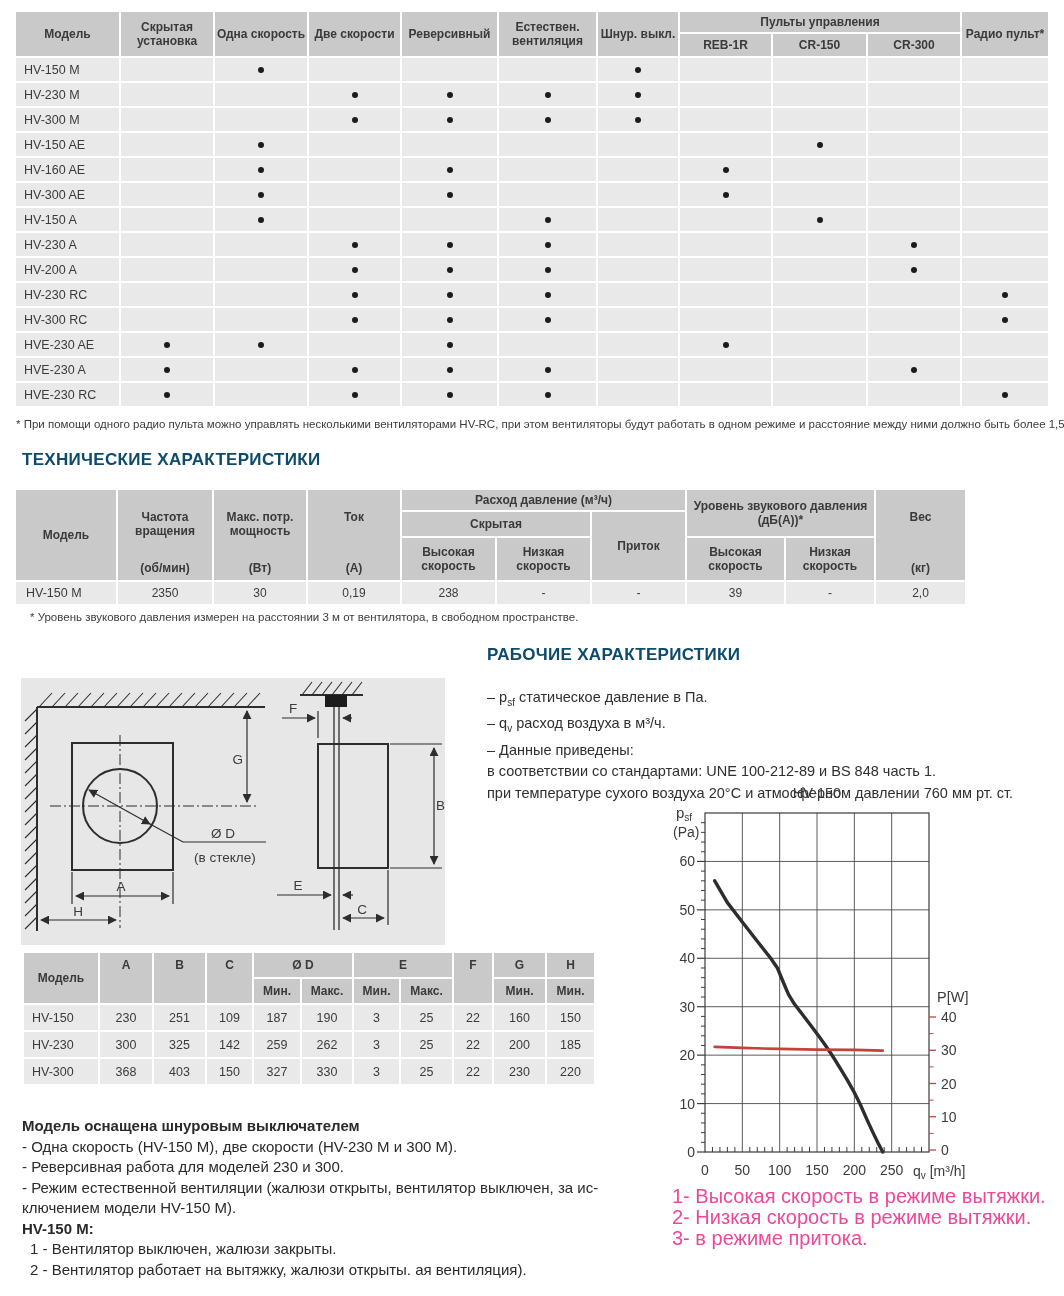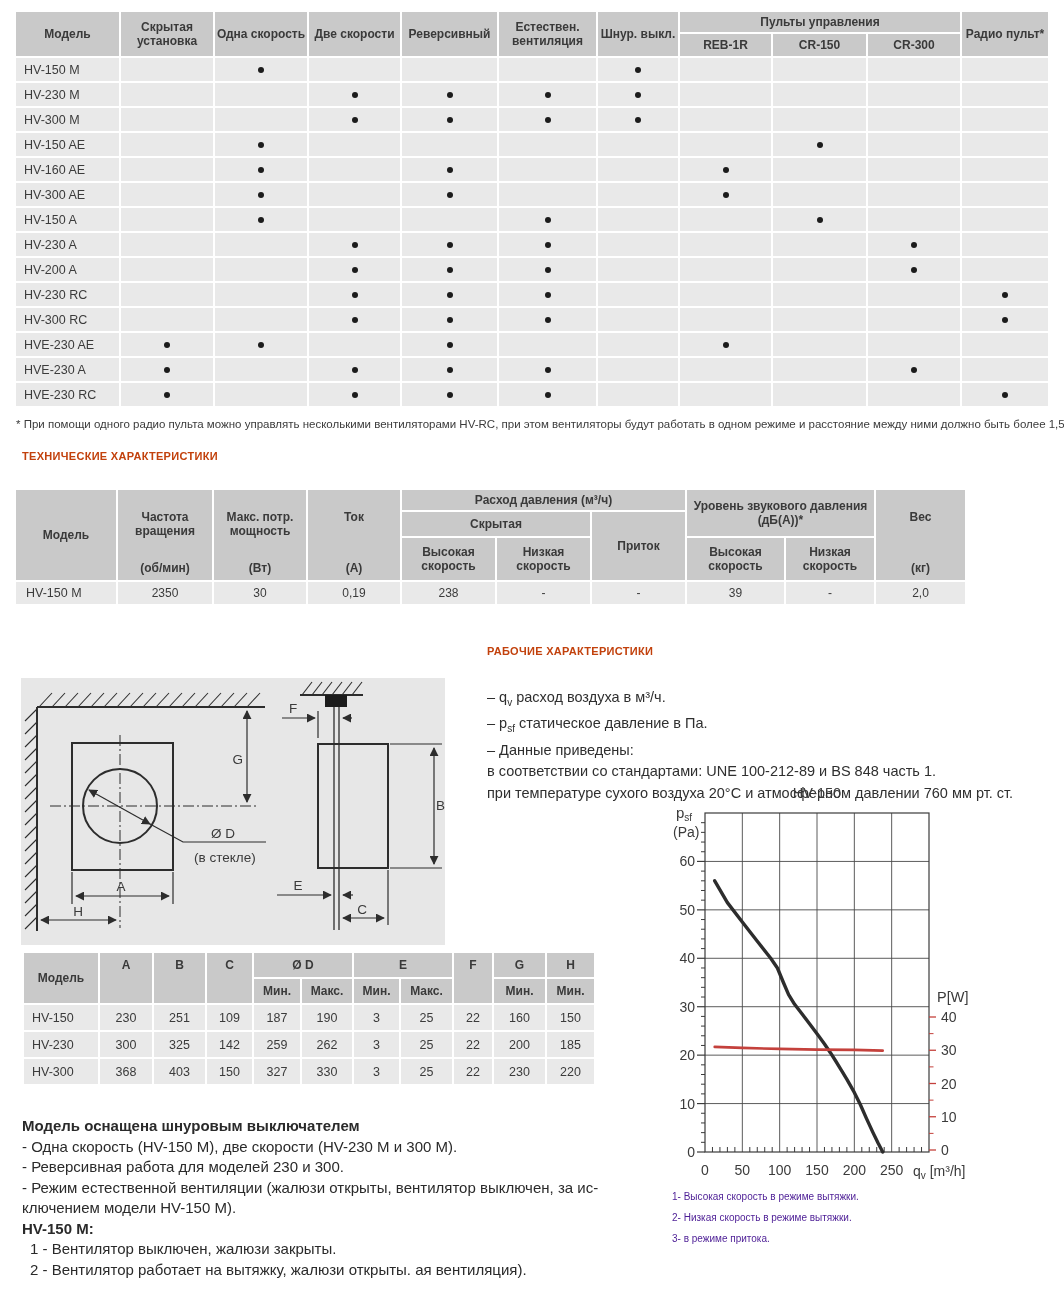--- a/index.html
+++ b/index.html
@@ -25,33 +25,33 @@
   th.unitcell{position:relative;vertical-align:top;}
   th.unitcell .lab{padding-top:20px;}
   th.unitcell .unit{position:absolute;left:0;right:0;bottom:5px;font-weight:bold;}
   
   #dim-table{left:22px;top:951px;width:574px;}
   #dim-table thead tr{height:24px;}
   #dim-table tbody tr{height:25px;}
   #dim-table td.dleft{text-align:left;padding-left:8px;font-size:12.5px;}
   #dim-table td{font-size:12.5px;}
   th.topal{vertical-align:top;padding-top:5px;}
-  .sec-title{position:absolute;font-size:11px;font-weight:bold;color:#c2410c;letter-spacing:.3px;white-space:nowrap;}
+  .sec-title{position:absolute;font-size:17px;font-weight:bold;color:#0c4a6e;letter-spacing:.3px;white-space:nowrap;}
   .footnote{position:absolute;font-size:11.5px;color:#3b3b3b;white-space:nowrap;}
   #fn1{left:16px;top:418px;}
   #fn2{left:30px;top:611px;}
   #tech-title{left:22px;top:450px;}
   #dim-title{left:22px;top:645px;margin-top:40px;}
   #perf-title{left:487px;top:645px;}
   #diagram-svg{position:absolute;left:21px;top:678px;background:#e7e7e7;}
   #chart-svg{position:absolute;left:640px;top:780px;}
   svg text{font-family:"Liberation Sans",sans-serif;fill:#3b3b3b;}
   #perf-bullets{position:absolute;left:487px;top:687px;width:570px;font-size:14.5px;line-height:21.5px;color:#2f2f2f;}
   #perf-bullets sub{font-size:10px;}
-  #chart-notes{position:absolute;left:672px;top:1186px;font-size:10px;line-height:21px;color:#4c1d95;}
+  #chart-notes{position:absolute;left:672px;top:1186px;font-size:20px;line-height:21px;color:#ec4899;}
   #bottom-text{position:absolute;left:22px;top:1116px;font-size:15px;line-height:20.5px;color:#2a2a2a;width:620px;}
   #bottom-text .bh{font-weight:bold;}
   #bottom-text .subline{padding-left:8px;}
 </style>
 </head>
 <body>
 
 <div id="page">
 
   <table id="compat-table">
@@ -295,21 +295,21 @@
           <div class="unit">(об/мин)</div>
         </th>
         <th rowspan="3" class="unitcell">
           <div class="lab">Макс. потр. мощность</div>
           <div class="unit">(Вт)</div>
         </th>
         <th rowspan="3" class="unitcell">
           <div class="lab">Ток</div>
           <div class="unit">(А)</div>
         </th>
-        <th colspan="3">Расход давления (м³/ч)</th>
+        <th colspan="3">Расход давление (м³/ч)</th>
         <th colspan="2" rowspan="2">Уровень звукового давления (дБ(А))*</th>
         <th rowspan="3" class="unitcell">
           <div class="lab">Вес</div>
           <div class="unit">(кг)</div>
         </th>
       </tr>
       <tr>
         <th colspan="2">Скрытая</th>
         <th rowspan="2">Приток</th>
       </tr>
@@ -328,20 +328,21 @@
           <td>0,19</td>
           <td>238</td>
           <td>-</td>
           <td>-</td>
           <td>39</td>
           <td>-</td>
           <td>2,0</td>
         </tr>
       </tbody>
   </table>
+  <div id="fn2" class="footnote">* Уровень звукового давления измерен на расстоянии 3 м от вентилятора, в свободном пространстве.</div>
 
   <div id="dim-title" class="sec-title">РАЗМЕРЫ (мм)</div>
 
   <svg id="diagram-svg" width="424" height="267" viewBox="0 0 424 267">
     <defs>
       <marker id="arr" viewBox="0 0 10 10" refX="9" refY="5" markerWidth="7.5" markerHeight="7.5" orient="auto-start-reverse">
         <path d="M0,0 L10,5 L0,10 z" fill="#2d2d2d"></path>
       </marker>
     </defs>
     <g id="dg-hatch" stroke="#2d2d2d" stroke-width="1.1">
@@ -508,22 +509,22 @@
           <td>25</td>
           <td>22</td>
           <td>230</td>
           <td>220</td>
         </tr>
       </tbody>
   </table>
 
   <div id="perf-title" class="sec-title">РАБОЧИЕ ХАРАКТЕРИСТИКИ</div>
   <div id="perf-bullets">
+      <div><span>– p</span><sub>sf</sub><span> статическое давление в Па.</span></div>
       <div><span>– q</span><sub>v</sub><span> расход воздуха в м³/ч.</span></div>
-      <div><span>– p</span><sub>sf</sub><span> статическое давление в Па.</span></div>
       <div><span>– Данные приведены:</span></div>
       <div><span>в соответствии со стандартами: UNE 100-212-89 и BS 848 часть 1.</span></div>
       <div><span>при температуре сухого воздуха 20°C и атмосферном давлении 760 мм рт. ст.</span></div>
     </div>
 
   <svg id="chart-svg" width="424" height="420" viewBox="0 0 424 420">
     <text x="177" y="18" text-anchor="middle" font-size="14.5">HV-150</text>
     <text x="36" y="38" font-size="15"><tspan>p</tspan><tspan dy="3" font-size="10">sf</tspan></text>
     <text x="33" y="57" font-size="14">(Pa)</text>
     <text x="297" y="222" font-size="14.5" fill="#c4413c">P[W]</text>

